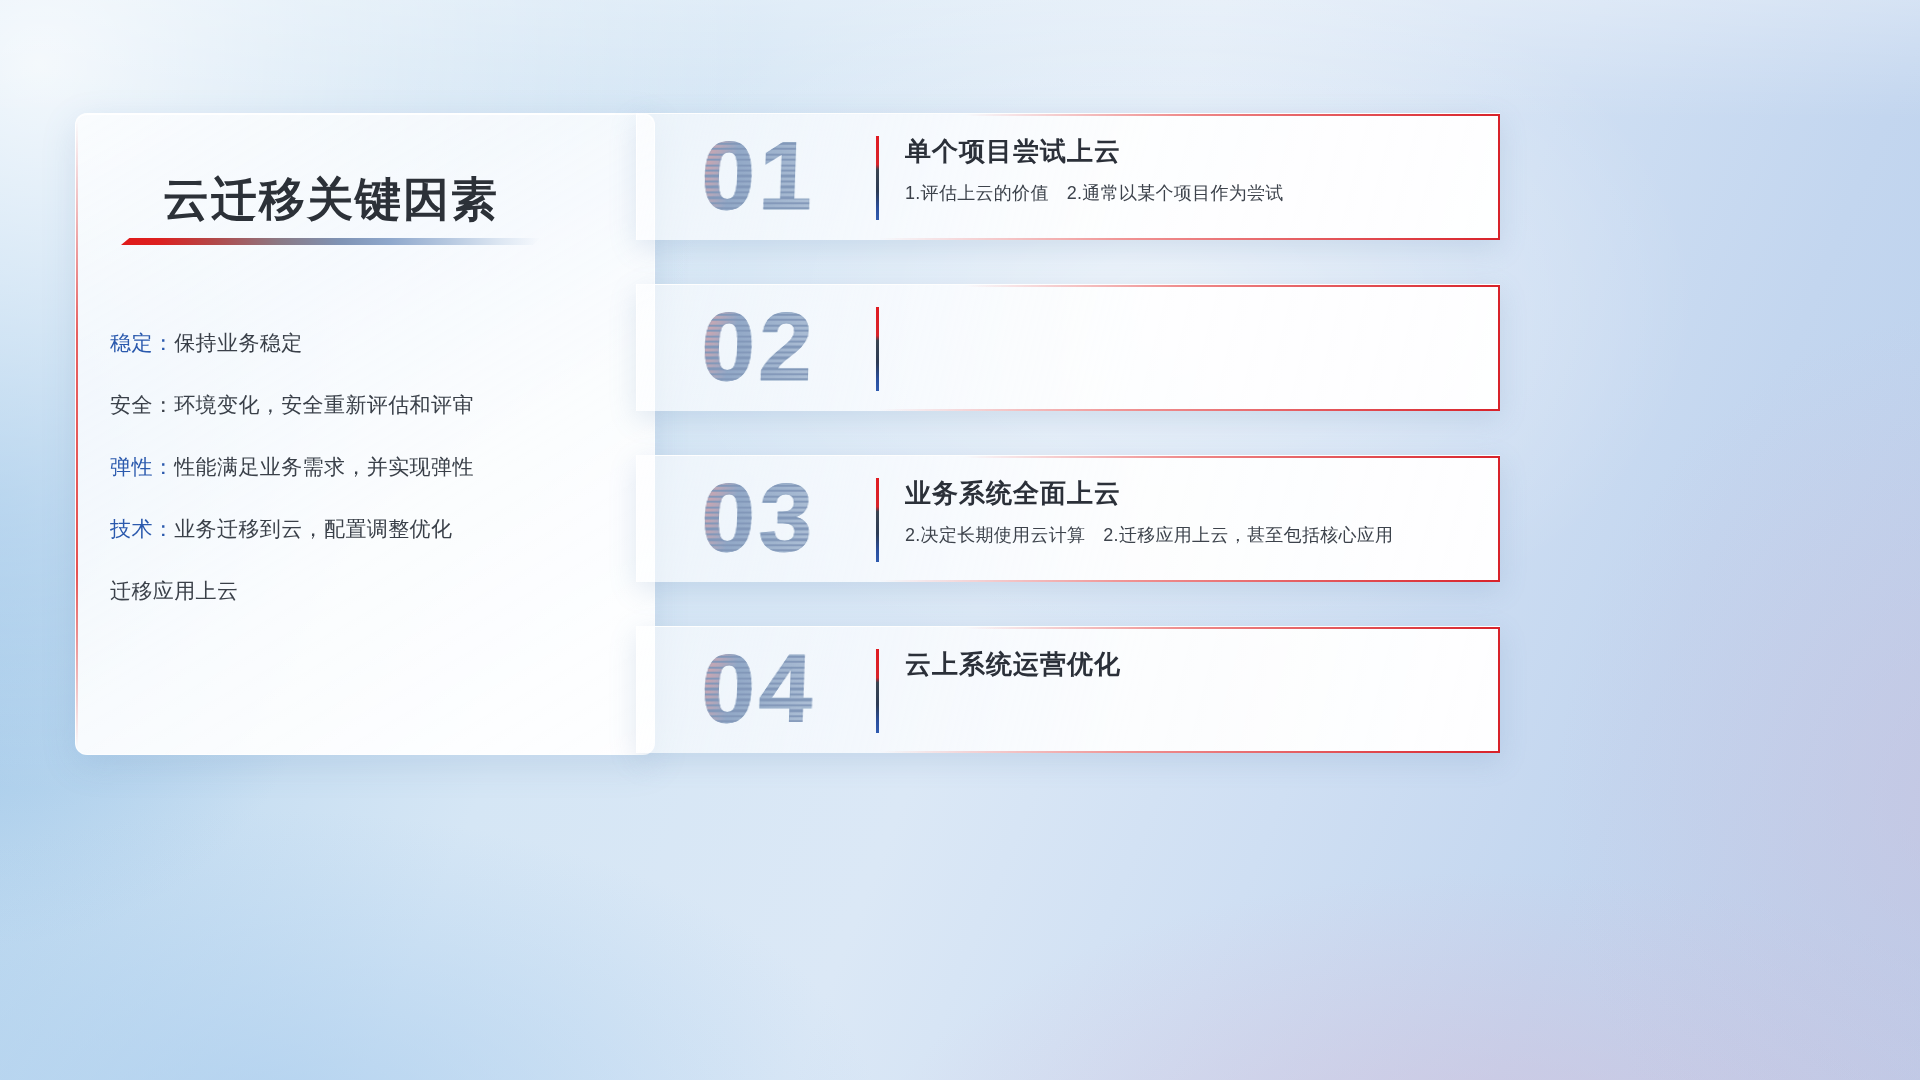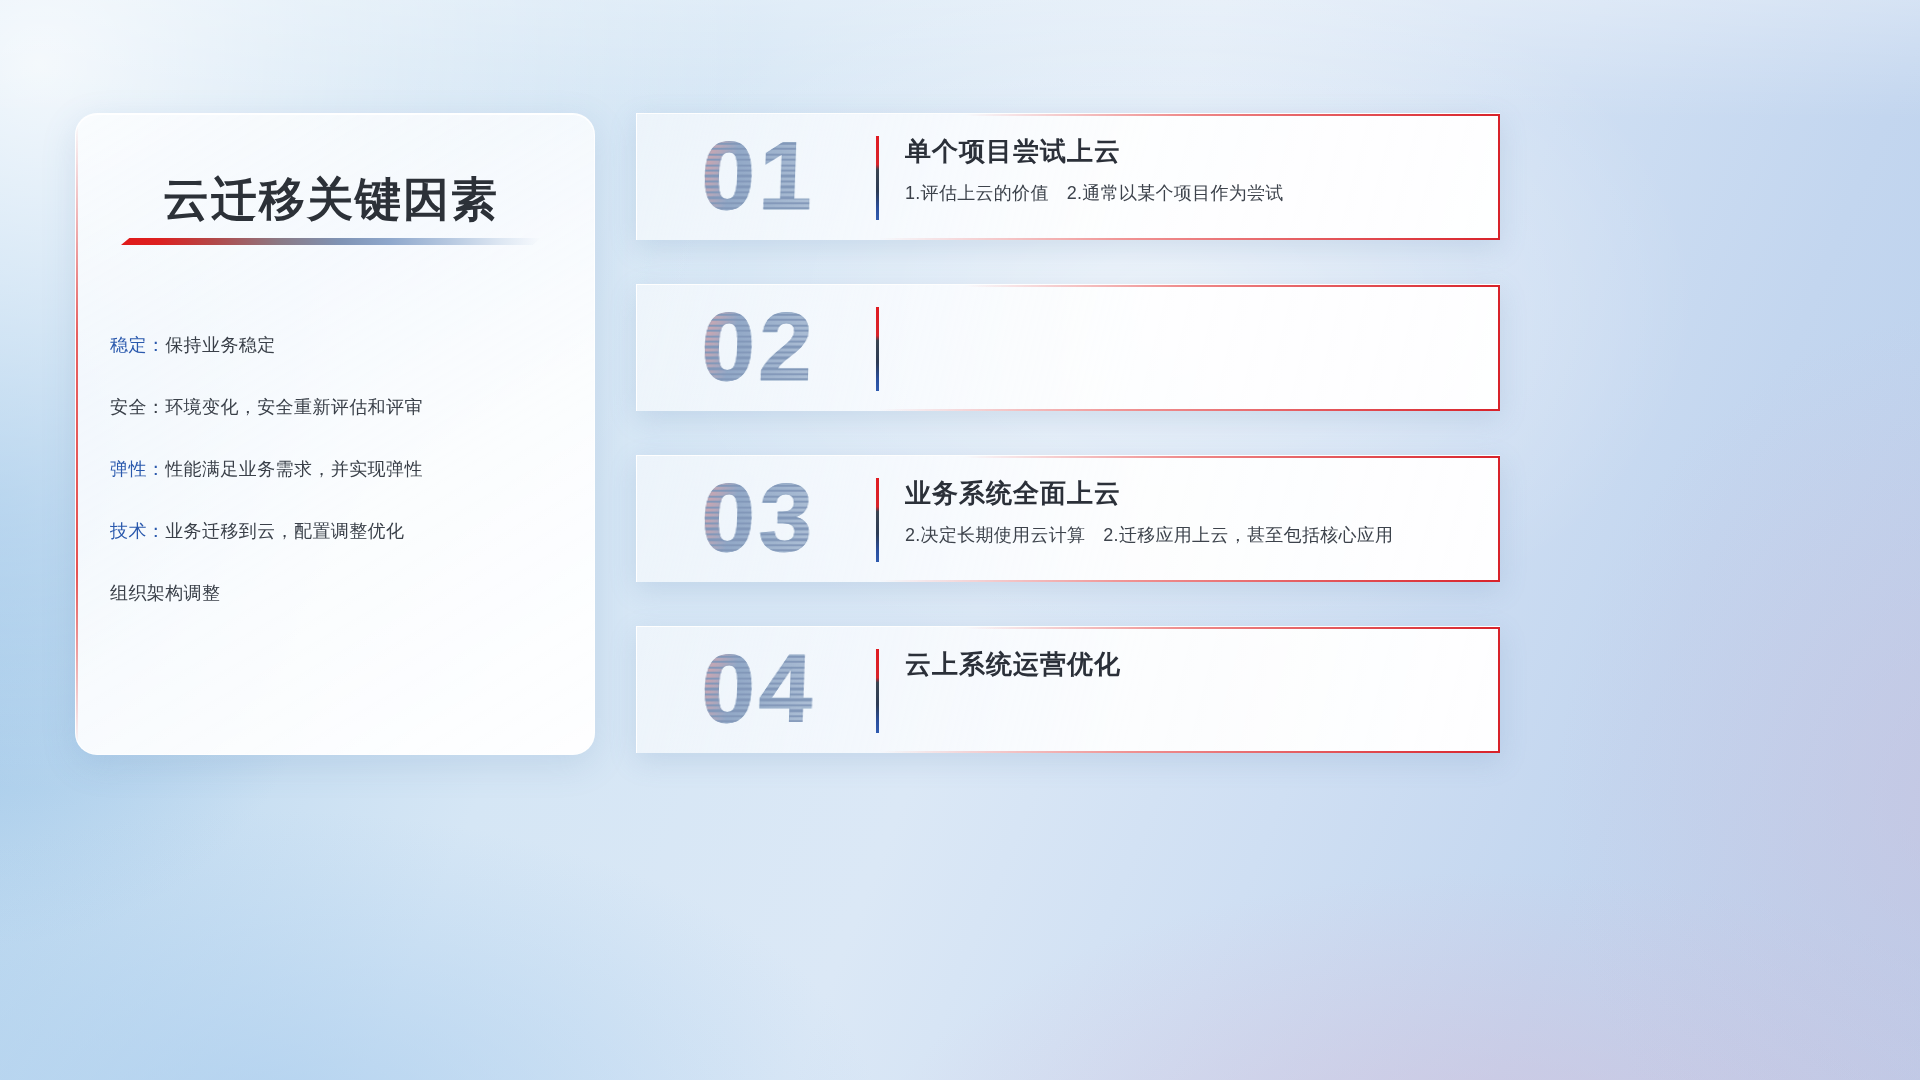--- a/index.html
+++ b/index.html
@@ -40,22 +40,22 @@
   }
   .bg-white-mid {
     background:radial-gradient(ellipse 780px 520px at 60% 28%, rgba(255,255,255,.50) 0%, rgba(255,255,255,0) 70%);
   }
   .bg-top-band {
     background:linear-gradient(180deg, rgba(255,255,255,.30) 0%, rgba(255,255,255,0) 11%);
   }
 
   
   .left-panel {
-    position:absolute; left:75px; top:113px; width:520px; height:642px;
-    border-radius:22px;
+    position:absolute; left:75px; top:113px; width:580px; height:642px;
+    border-radius:12px;
     background:linear-gradient(150deg,
       rgba(255,255,255,.70) 0%,
       rgba(252,253,255,.80) 30%,
       rgba(255,255,255,.90) 62%,
       rgba(255,255,255,.96) 100%);
     border:1px solid rgba(255,255,255,.85);
     box-shadow:0 10px 34px rgba(90,130,175,.17), inset 0 1px 0 rgba(255,255,255,.9);
     overflow:hidden;
   }
   .left-panel::before{
@@ -71,22 +71,22 @@
   .lp-rule {
     position:absolute; left:45px; top:124px; width:420px; height:7px;
     background:linear-gradient(90deg,
       #e01a1a 0%, #dd2020 9%, #b34848 22%,
       #8a7a86 38%, #7f93b4 52%, #8fa8cc 64%,
       #b6c8e0 78%, #dce6f2 90%, rgba(255,255,255,0) 100%);
     clip-path:polygon(2% 0, 100% 0, 98% 100%, 0% 100%);
   }
   .lp-list { position:absolute; left:34px; top:200px; width:470px; }
   .lp-row {
-    font-size:18px; line-height:62px; color:#3a4049;
-    white-space:nowrap; letter-spacing:.4px;
+    font-size:21px; line-height:62px; color:#3a4049;
+    white-space:nowrap; letter-spacing:.4px;font-family:Liberation Mono, monospace;
   }
   .lp-row .k { color:#2a59ad; }
   .lp-row .k-dark { color:#3a4049; }
   .lp-row .v { color:#3a4049; }
 
   
   .cards { position:absolute; left:636px; top:113px; width:864px; }
   .card {
     position:relative; width:864px; height:127px; margin-bottom:44px;
     background:linear-gradient(104deg,
@@ -187,21 +187,21 @@
     <div class="lp-row">
       <span class="k-dark">安全：</span><span class="v">环境变化，安全重新评估和评审</span>
     </div>
     <div class="lp-row">
       <span class="k">弹性：</span><span class="v">性能满足业务需求，并实现弹性</span>
     </div>
     <div class="lp-row">
       <span class="k">技术：</span><span class="v">业务迁移到云，配置调整优化</span>
     </div>
     <div class="lp-row">
-      <span class="v">组织架构调整</span>
+      <span class="v">迁移应用上云</span>
     </div>
   </div>
 </section>
 
 <section class="cards">
 
   <article class="card">
     <div class="card-redline-right"></div>
     <div class="ghost-num">
       <div class="shear">

